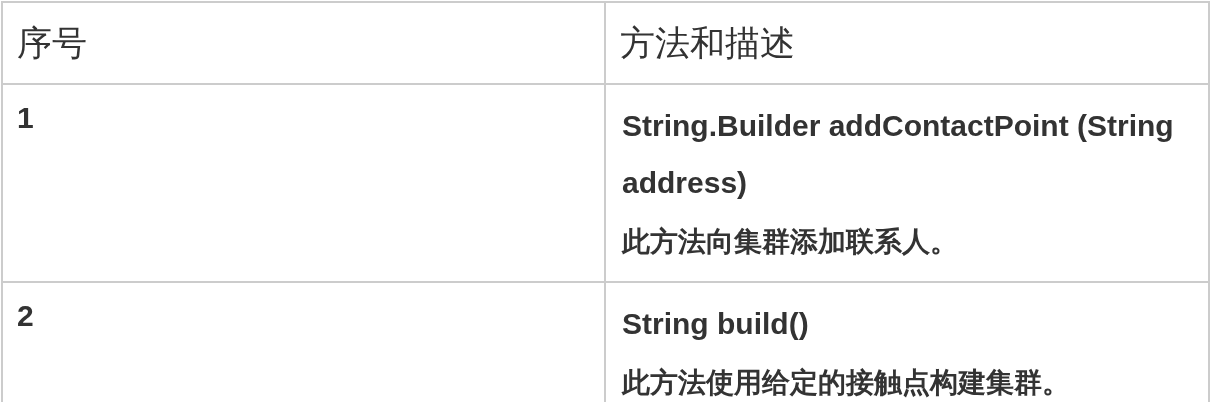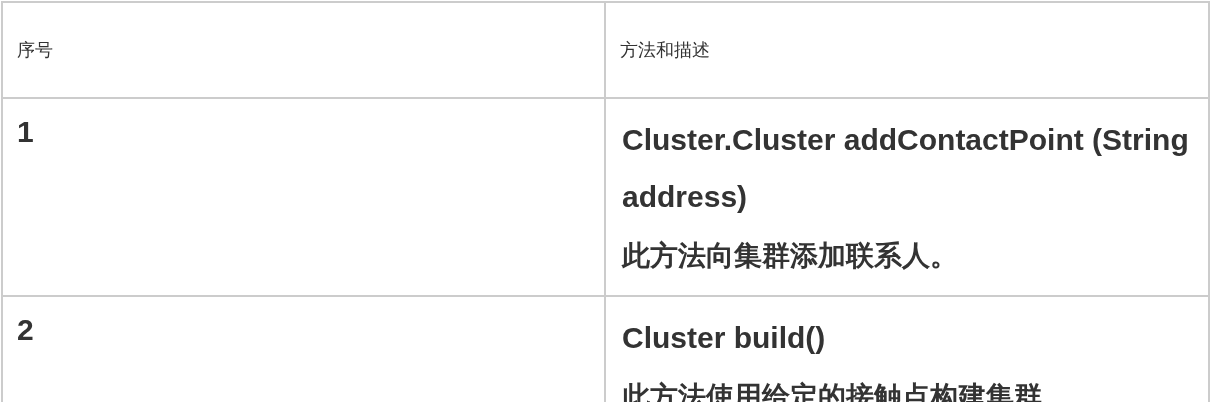--- a/index.html
+++ b/index.html
@@ -31,24 +31,24 @@
   col.col-index  { width: 603px; }
   col.col-method { width: 604px; }
   th, td {
     border: 2px solid #cccccc;
     text-align: left;
     vertical-align: top;
     padding: 0 16px;
   }
   th {
     font-weight: 400;
-    font-size: 18px;
+    font-size: 35px;
     height: 66px;
     vertical-align: middle;
-    padding: 14px 14px;
+    padding: 7px 14px;
   }
   td.idx {
     font-size: 30px;
     font-weight: 700;
     padding-top: 16px;
     padding-left: 14px;
   }
   p.method {
     margin: 12px 0 0 0;
     font-size: 30px;
@@ -88,28 +88,28 @@
     <thead>
       <tr>
         <th>序号</th>
         <th>方法和描述</th>
       </tr>
     </thead>
     <tbody>
       <tr>
         <td class="idx">1</td>
         <td>
-          <p class="method">Cluster.Cluster addContactPoint (String address)</p>
+          <p class="method">String.Builder addContactPoint (String address)</p>
           <p class="desc">此方法向集群添加联系人。</p>
         </td>
       </tr>
       <tr class="last">
         <td class="idx">2</td>
         <td>
-          <p class="method">Cluster build()</p>
+          <p class="method">String build()</p>
           <p class="desc">此方法使用给定的接触点构建集群。</p>
         </td>
       </tr>
     </tbody>
   </table>
 
 
 </div>
 
 </body></html>

